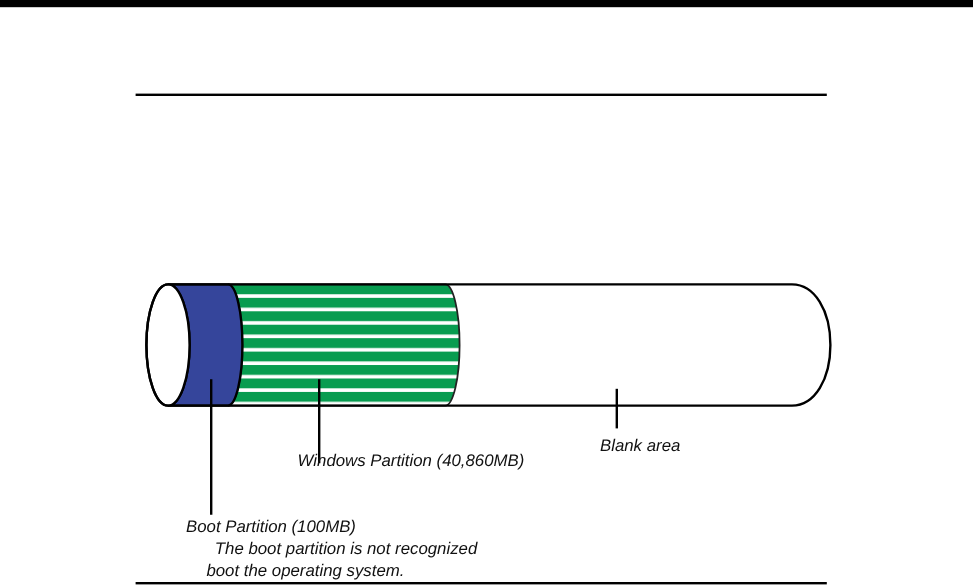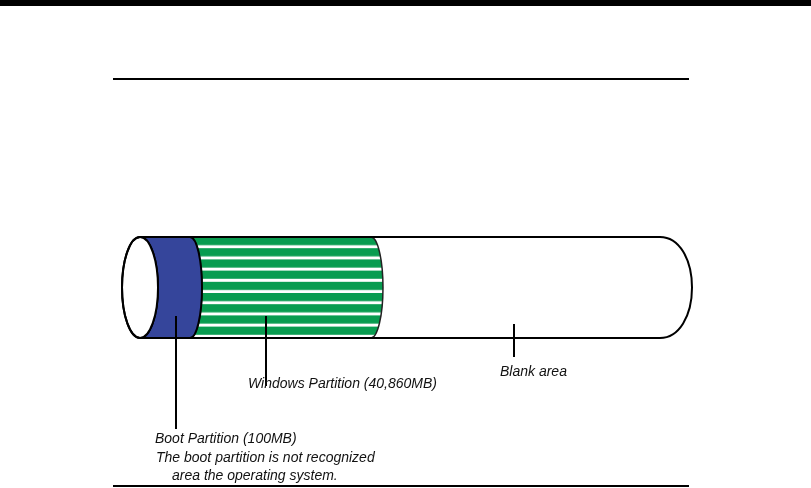--- a/index.html
+++ b/index.html
@@ -37,21 +37,21 @@
   .label {
     position: absolute;
     font-size: 14px;
     line-height: 18px;
     white-space: nowrap;
     font-style: italic;
   }
   .lbl-blank   { left: 500px; top: 362px; }
   .lbl-windows { left: 248px; top: 374px; }
   .lbl-boot    { left: 155px; top: 429px; text-align: right; }
-  .lbl-note1   { left: 156px; top: 448px; }
+  .lbl-note1   { left: 179px; top: 448px; }
   .lbl-note2   { left: 172px; top: 466px; }
 </style>
 </head>
 <body>
 
 <div class="top-bar"></div>
 <div class="rule rule-top"></div>
 <div class="rule rule-bottom"></div>
 
 <svg class="disk-svg" width="811" height="488" viewBox="0 0 811 488">
@@ -78,13 +78,13 @@
 </svg>
 
 <div class="label lbl-blank">Blank area</div>
 
 <div class="label lbl-windows">Windows Partition (40,860MB)</div>
 
 <div class="label lbl-boot">Boot Partition (100MB)</div>
 
 <div class="label lbl-note1">The boot partition is not recognized</div>
 
-<div class="label lbl-note2">area the operating system.</div>
+<div class="label lbl-note2">boot the operating system.</div>
 
 </body></html>

